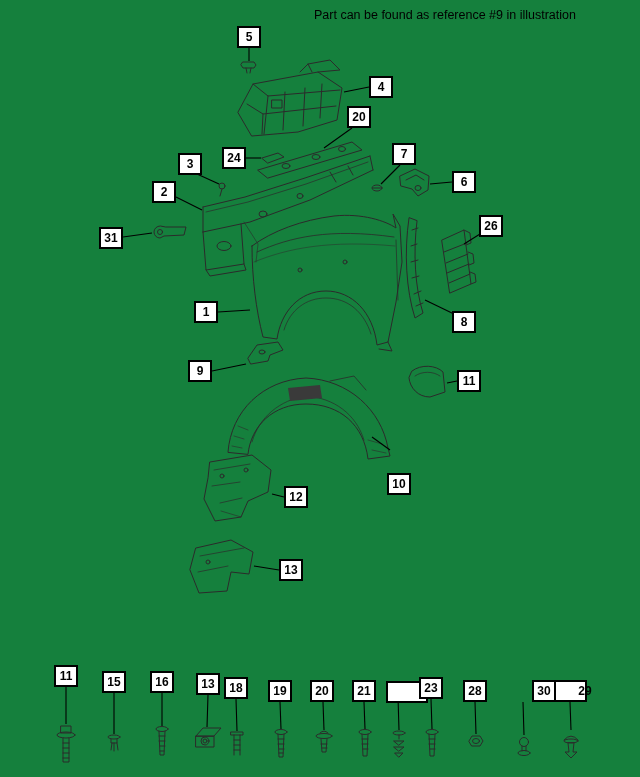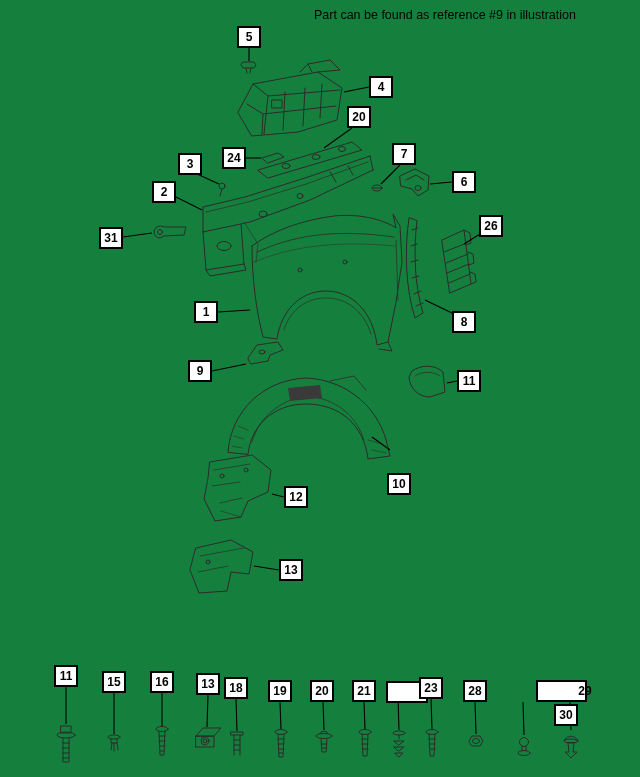--- a/index.html
+++ b/index.html
@@ -310,16 +310,16 @@
       <div class="callout" style="left: 150px; top: 671px;">16</div>
       <div class="callout" style="left: 196px; top: 673px;">13</div>
       <div class="callout" style="left: 224px; top: 677px;">18</div>
       <div class="callout" style="left: 268px; top: 680px;">19</div>
       <div class="callout" style="left: 293px; top: 680px; margin-left: 17px;">20</div>
       <div class="callout" style="left: 352px; top: 680px;">21</div>
       <div class="callout" style="left: 386px; top: 681px; padding-left: 38px;">22</div>
       <div class="callout" style="left: 419px; top: 677px;">23</div>
       <div class="callout" style="left: 463px; top: 680px;">28</div>
       <div class="callout" style="left: 536px; top: 680px; padding-left: 47px;">29</div>
-      <div class="callout" style="left: 554px; top: 680px; margin-top: 24px;">30</div>
+      <div class="callout" style="left: 532px; top: 680px;">30</div>
     </div>
 
 </div>
 
 </body></html>

